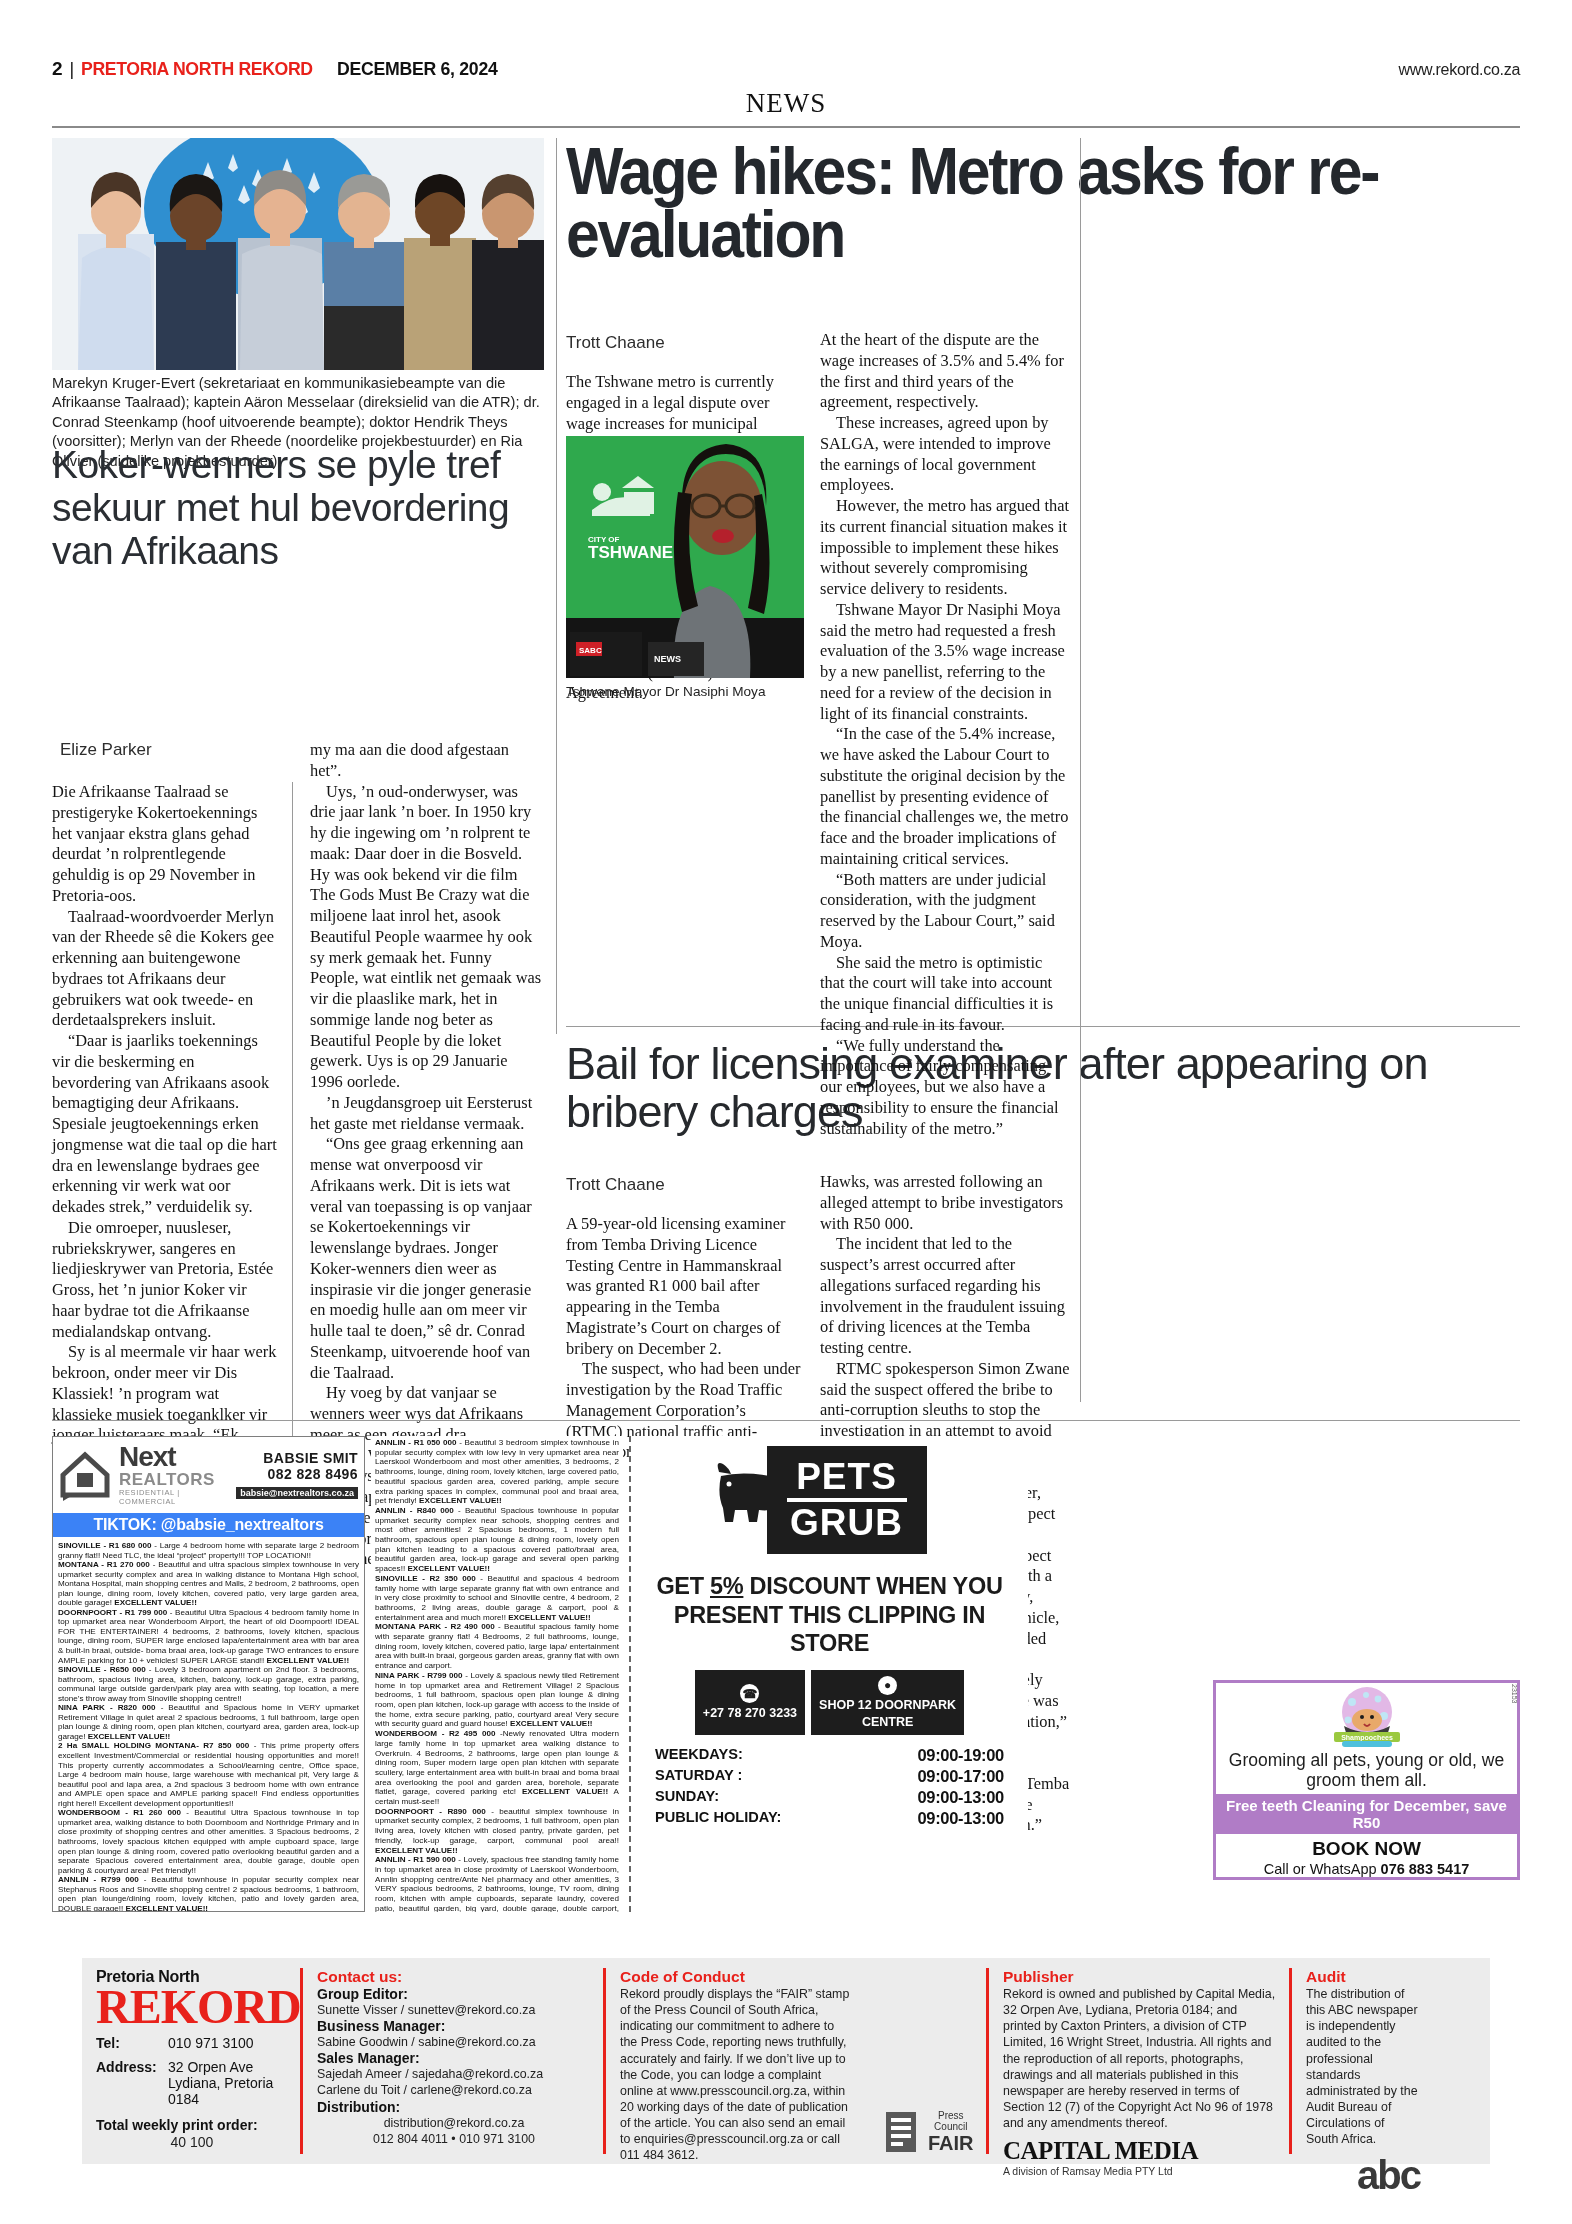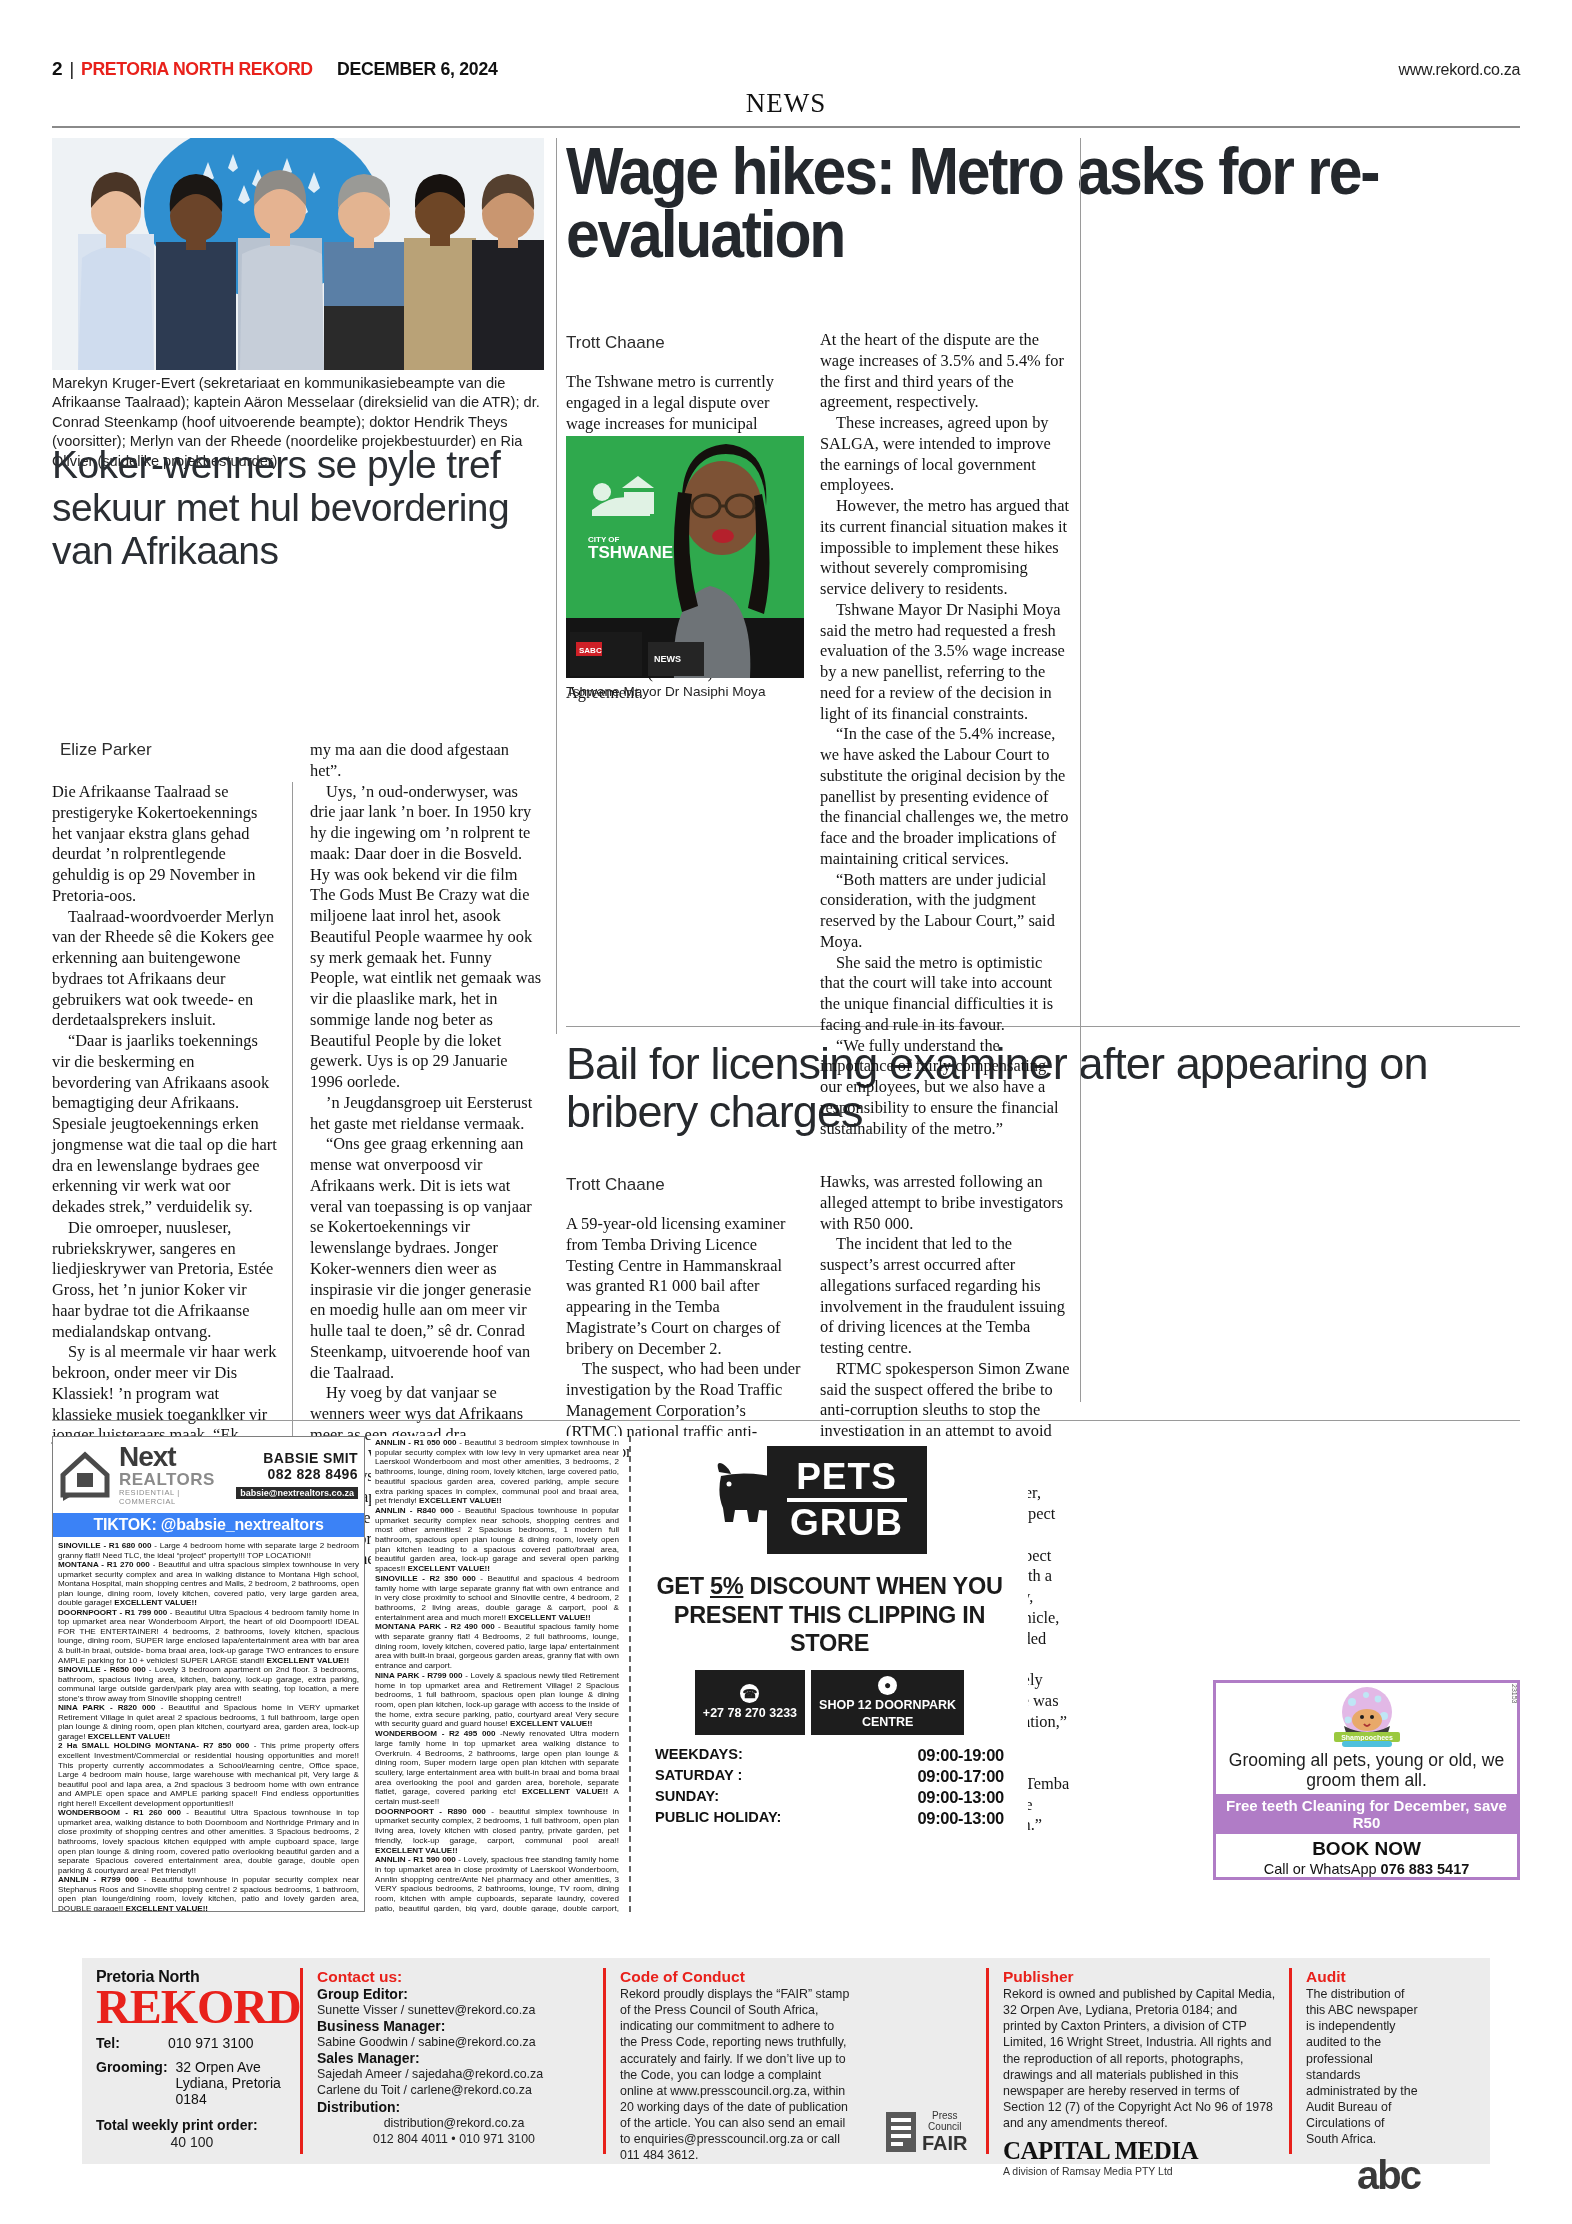--- a/index.html
+++ b/index.html
@@ -212,21 +212,21 @@
     color: #222; line-height: 1.3; }
   .logo-pn { font-family: "Liberation Sans", sans-serif; font-weight: 700;
     font-size: 16px; color: #111; letter-spacing: -0.3px; }
   .logo-rk { font-family: "Liberation Serif", serif; font-weight: 700;
     font-size: 48px; color: #e8211b; line-height: .86; letter-spacing: -1px; }
   .f-row { display: flex; gap: 8px; margin-top: 8px; }
   .f-row .k { font-family: "Liberation Sans", sans-serif; font-weight: 700;
     font-size: 14px; color: #111; min-width: 64px; }
   .f-row .v { font-family: "Liberation Sans", sans-serif; font-size: 14px; color: #111; }
 
-  .fair { display: flex; align-items: center; gap: 0; margin-top: 12px; }
+  .fair { display: flex; align-items: center; gap: 6px; margin-top: 12px; }
   .fair-mark { width: 42px; height: 46px; position: relative; }
   .fair-txt { font-family: "Liberation Sans", sans-serif; font-size: 10px;
     color: #333; line-height: 1.05; text-align: center; }
   .cap-media { font-family: "Liberation Serif", serif; font-weight: 700;
     font-size: 25px; color: #111; letter-spacing: -0.5px; }
   .cap-sub { font-family: "Liberation Sans", sans-serif; font-size: 10.5px; color: #333; }
   .abc-mark { font-family: "Liberation Sans", sans-serif; font-size: 40px;
     font-weight: 700; color: #3a3a3a; letter-spacing: -2px; }
 </style>
 </head>
@@ -544,21 +544,21 @@
   <div class="footer">
 
     <div class="f-cell" style="width:218px">
       <div class="logo-pn">Pretoria North</div>
       <div class="logo-rk">REKORD</div>
       <div class="f-row">
         <span class="k">Tel:</span>
         <span class="v">010 971 3100</span>
       </div>
       <div class="f-row">
-        <span class="k">Grooming:</span>
+        <span class="k">Address:</span>
         <span class="v" style="white-space:pre-line">32 Orpen Ave
 Lydiana, Pretoria
 0184</span>
       </div>
       <div style="margin-top:10px">
         <div class="f-label">Total weekly print order:</div>
         <div class="f-text" style="text-align:center;font-size:14px">40 100</div>
       </div>
     </div>
 

